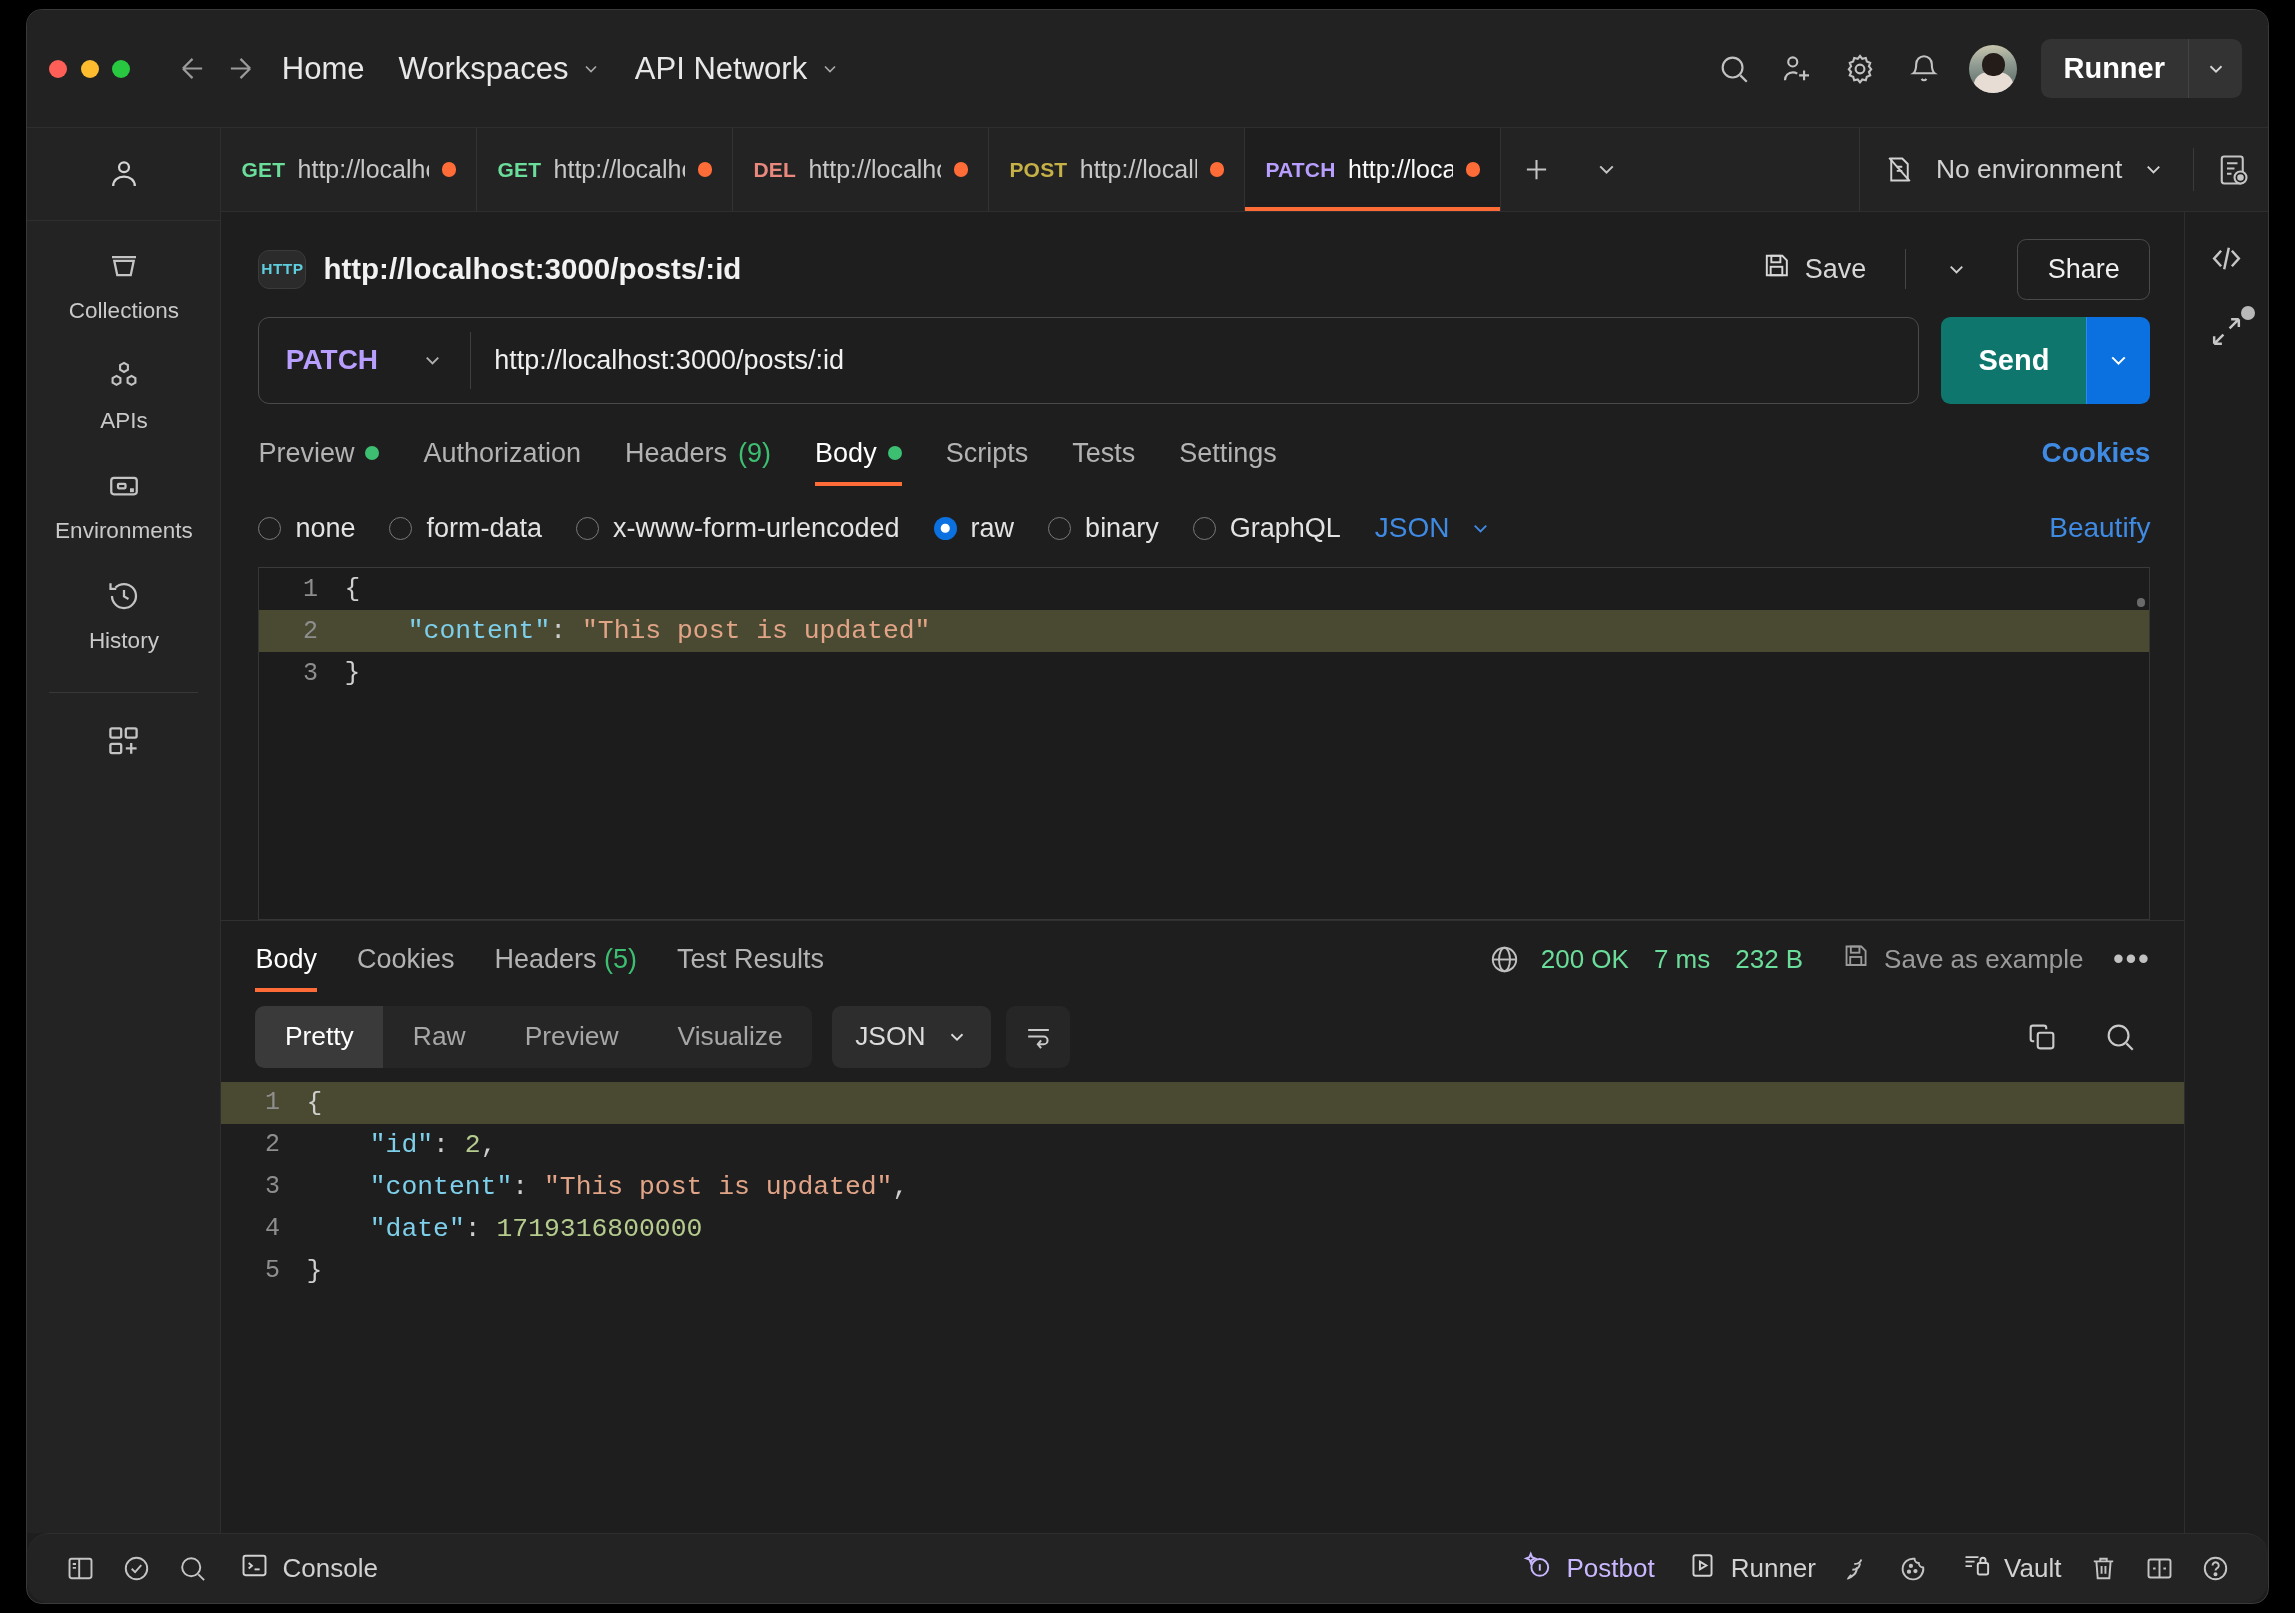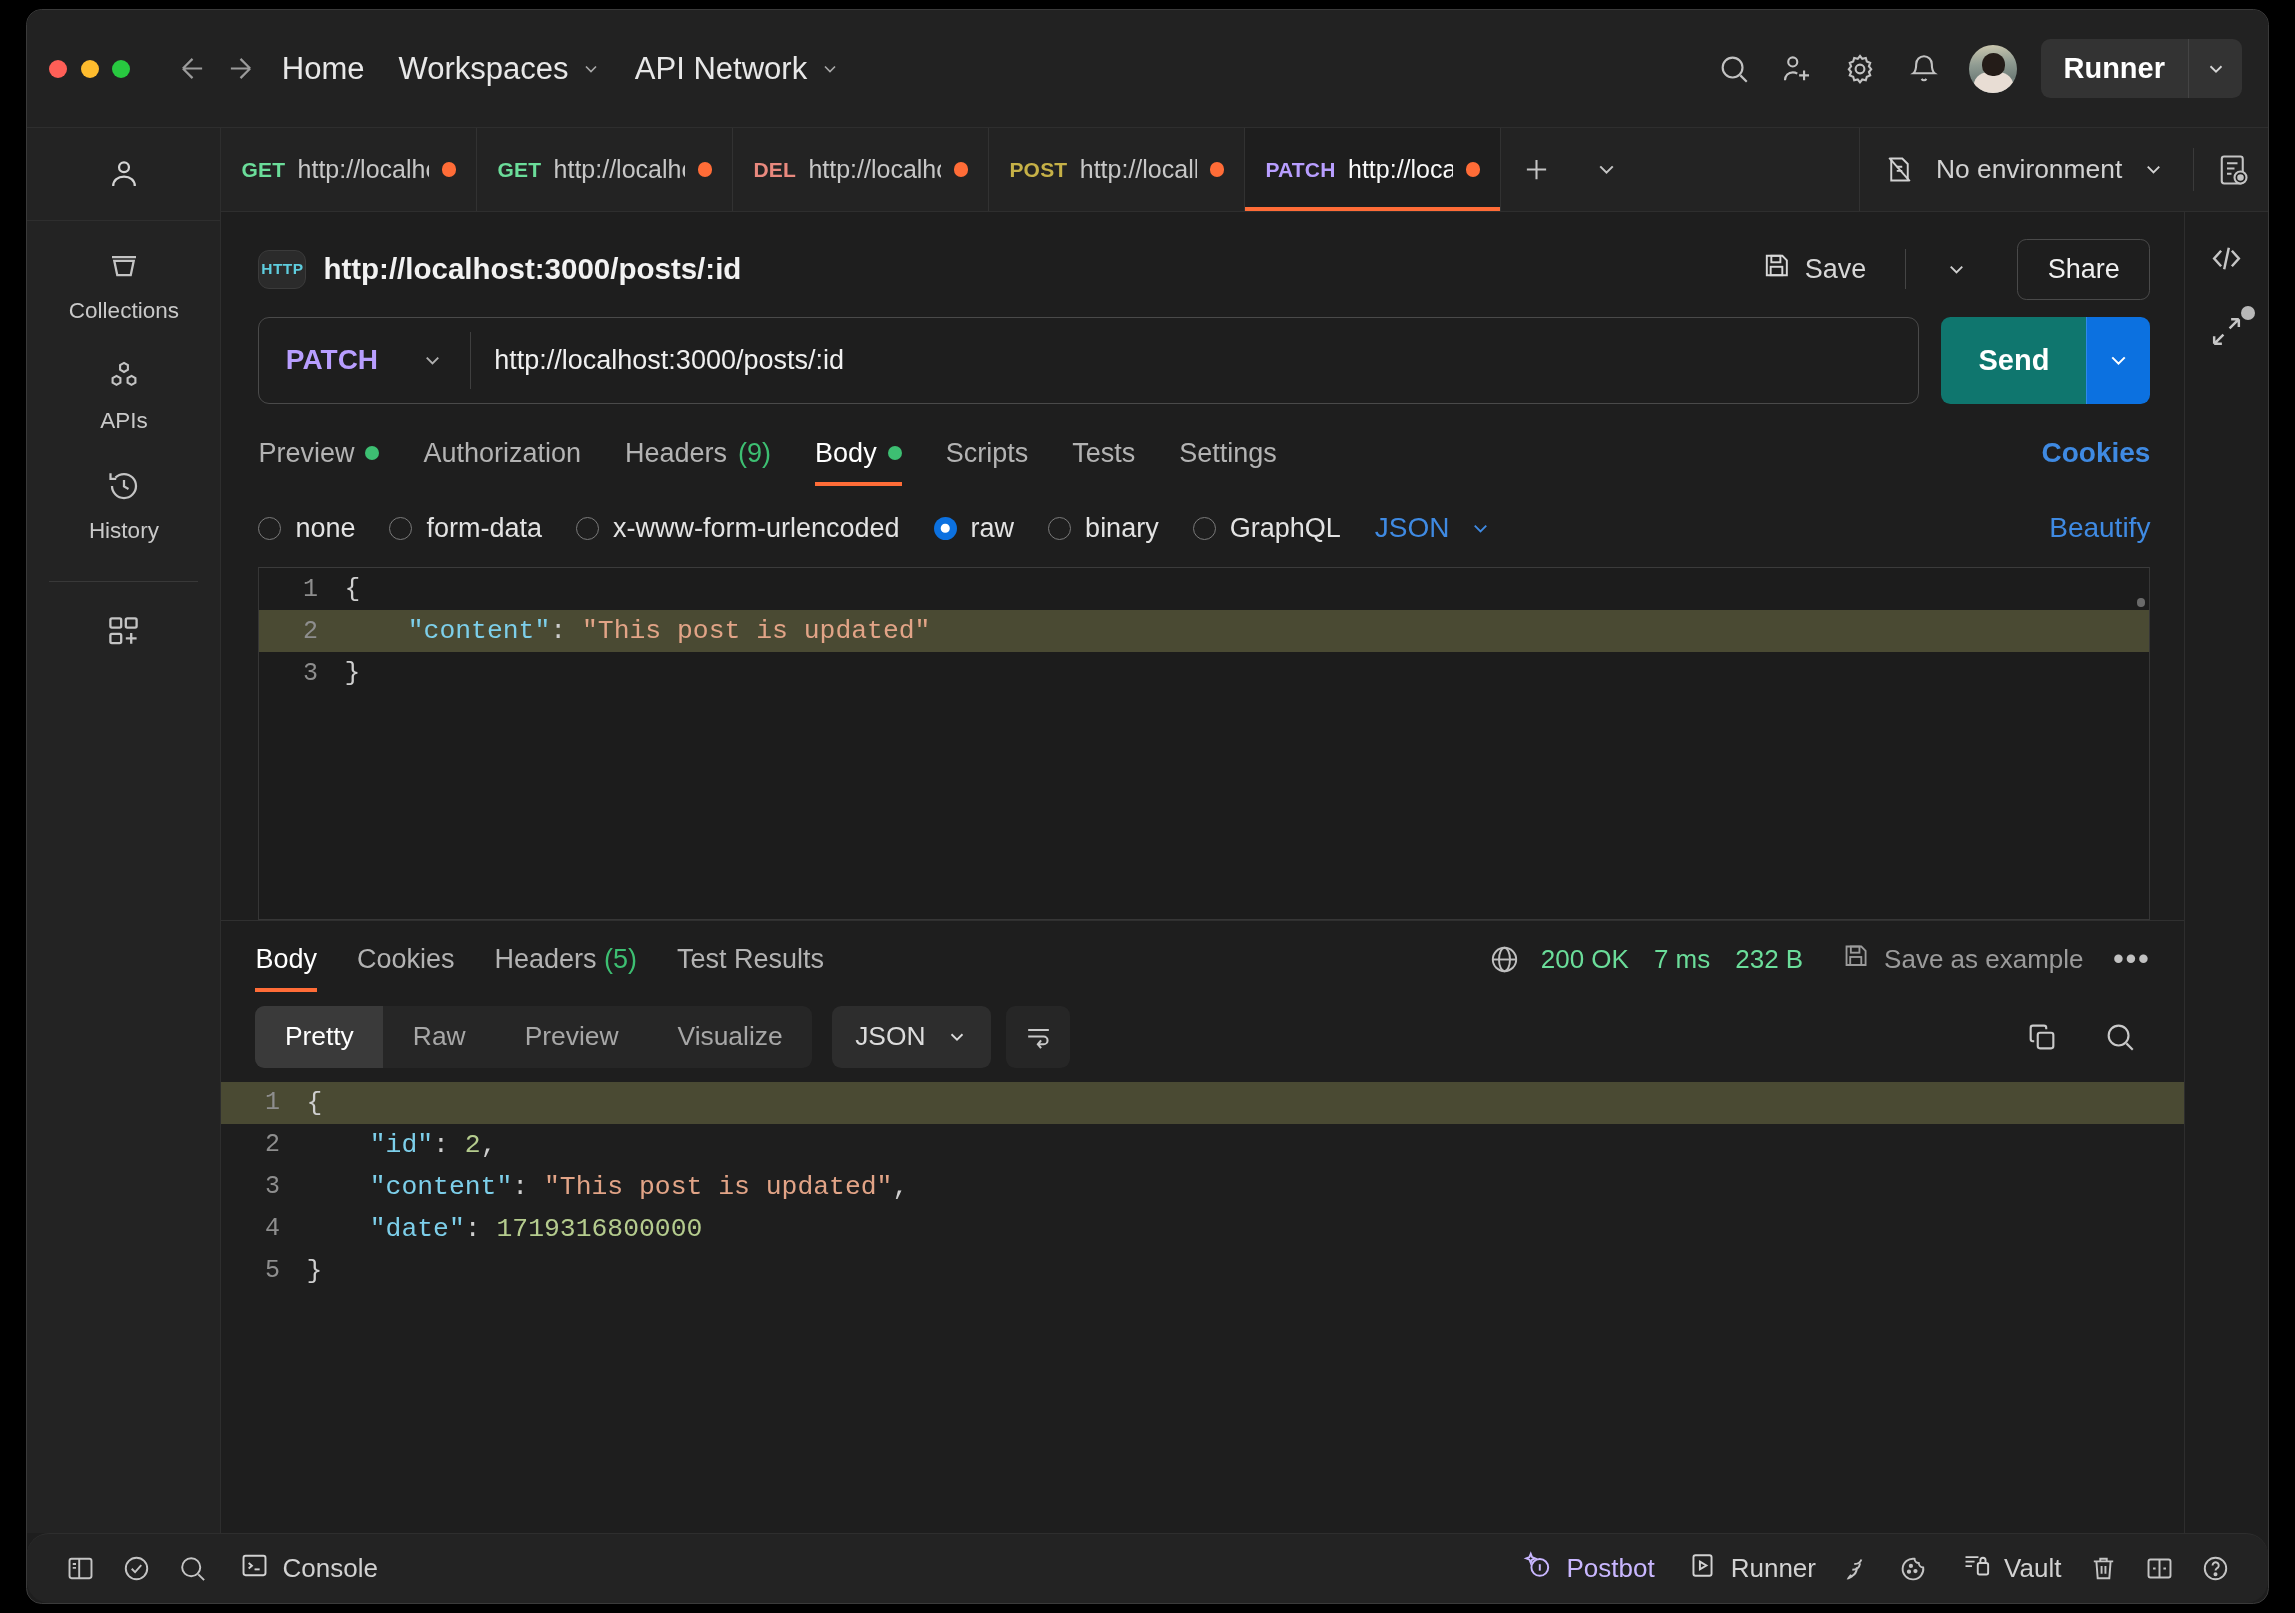--- a/index.html
+++ b/index.html
@@ -449,20 +449,30 @@
         <span>
           <svg viewBox="0 0 24 24" fill="none" stroke="currentColor" stroke-width="1.4">
               <path d="M12 3.3l2.6 1.5v3L12 9.3 9.4 7.8v-3z"></path>
               <path d="M7 11.9l2.6 1.5v3L7 17.9l-2.6-1.5v-3z"></path>
               <path d="M17 11.9l2.6 1.5v3L17 17.9l-2.6-1.5v-3z"></path>
             </svg>
         </span>
         <span class="rail-label">APIs</span>
       </div>
 
+      <div class="rail-item">
+        <span>
+          <svg viewBox="0 0 24 24" fill="none" stroke="currentColor" stroke-width="1.5">
+              <rect x="3.5" y="6.5" width="17" height="11" rx="1.8"></rect>
+              <rect x="8" y="10.5" width="5" height="3" rx="0.6"></rect>
+              <rect x="16" y="13.5" width="2.6" height="2.6" fill="currentColor" stroke="none"></rect>
+            </svg>
+        </span>
+        <span class="rail-label">Environments</span>
+      </div>
 
       <div class="rail-item">
         <span>
           <svg viewBox="0 0 24 24" fill="none" stroke="currentColor" stroke-width="1.5">
               <path d="M4 12a8 8 0 108-8 8 8 0 00-5.7 2.4"></path>
               <path d="M3 3.5v3.8h3.8"></path>
               <path d="M12 8v4.3l3 1.7"></path>
             </svg>
         </span>
         <span class="rail-label">History</span>

